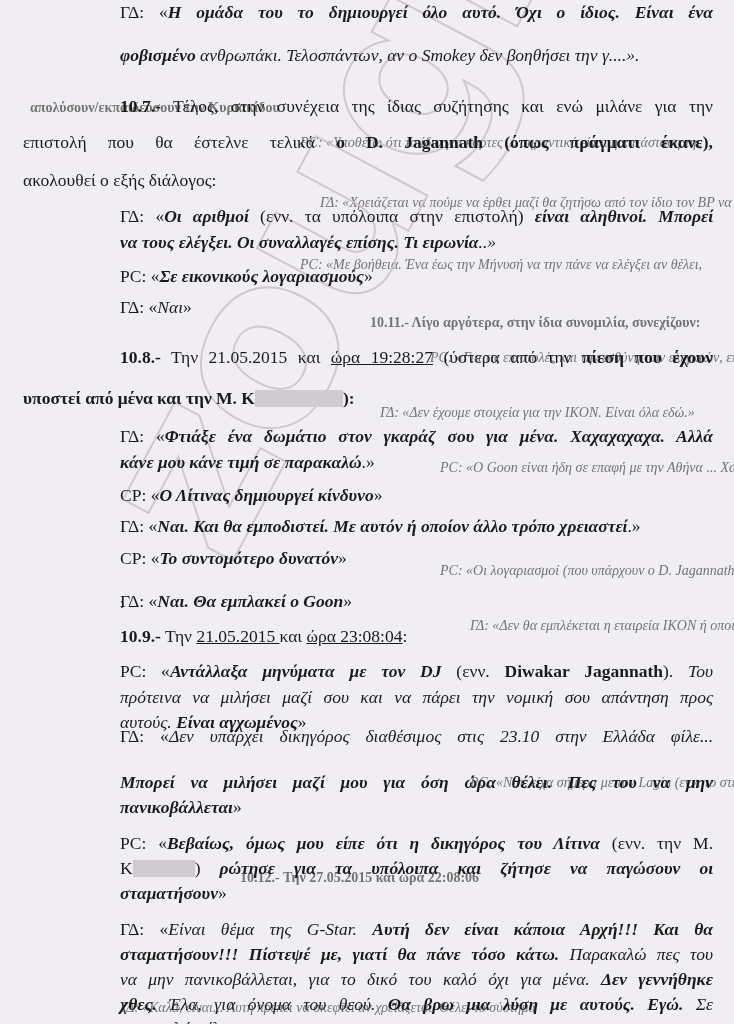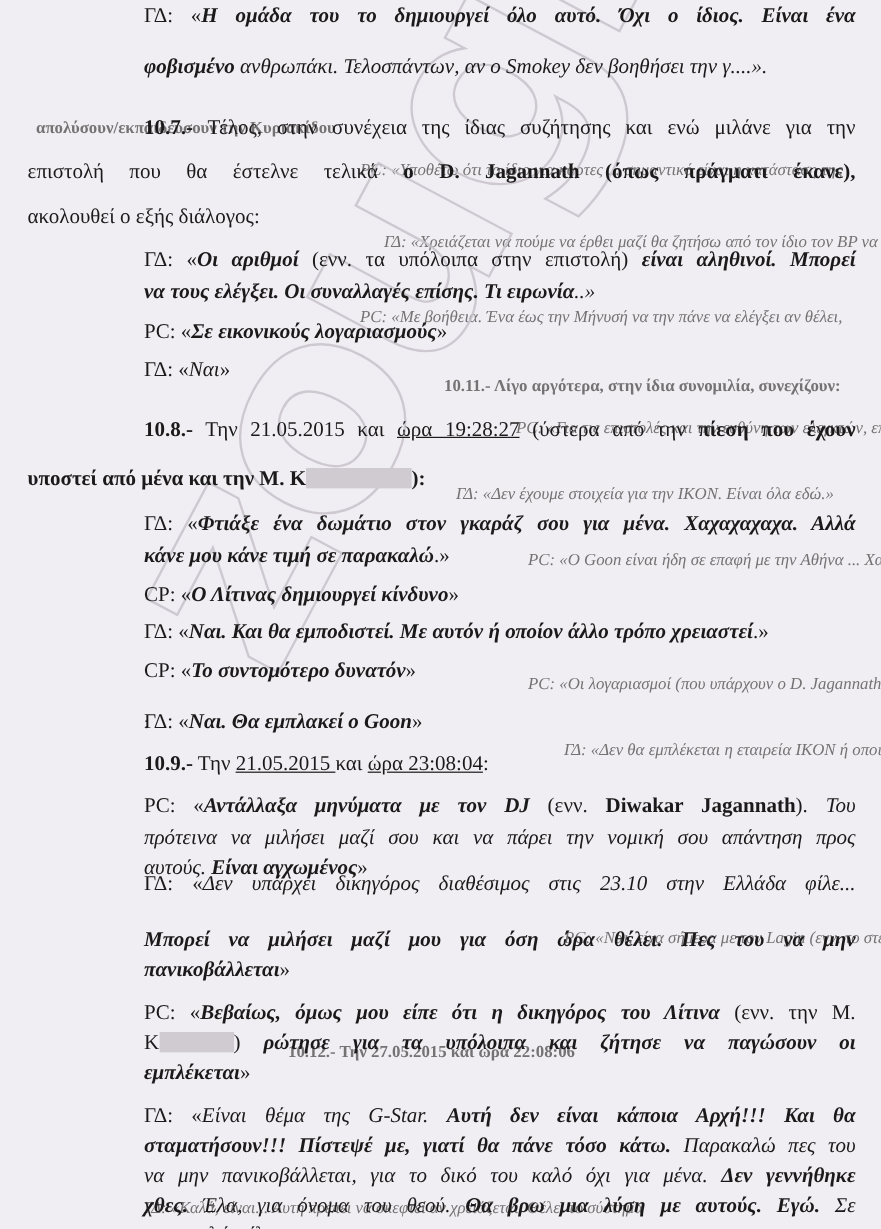--- a/index.html
+++ b/index.html
@@ -144,21 +144,21 @@
     <b><i>πανικοβάλλεται</i></b><span>»</span>
   </div>
 
   <div class="line j ind" style="top:833px;">
     <span>PC:</span><span> «</span><b><i>Βεβαίως, όμως μου είπε ότι η δικηγόρος του Λίτινα</i></b><span> (ενν. την Μ.</span>
   </div>
   <div class="line j ind" style="top:858px;">
     <span>Κ</span><span class="redact" style="width:62px;"></span><span>) </span><b><i>ρώτησε για τα υπόλοιπα και ζήτησε να παγώσουν οι</i></b>
   </div>
   <div class="line ind" style="top:883px;">
-    <b><i>εμπλέκεται</i></b><span>»</span>
+    <b><i>σταματήσουν</i></b><span>»</span>
   </div>
 
   <div class="line j ind" style="top:919px;">
     <span>ΓΔ:</span><span> «</span><i>Είναι θέμα της G-Star. </i><b><i>Αυτή δεν είναι κάποια Αρχή!!! Και θα</i></b>
   </div>
   <div class="line j ind" style="top:944px;">
     <b><i>σταματήσουν!!! Πίστεψέ με, γιατί θα πάνε τόσο κάτω.</i></b><i> Παρακαλώ πες του</i>
   </div>
   <div class="line j ind" style="top:969px;">
     <i>να μην πανικοβάλλεται, για το δικό του καλό όχι για μένα. </i><b><i>Δεν γεννήθηκε</i></b>

